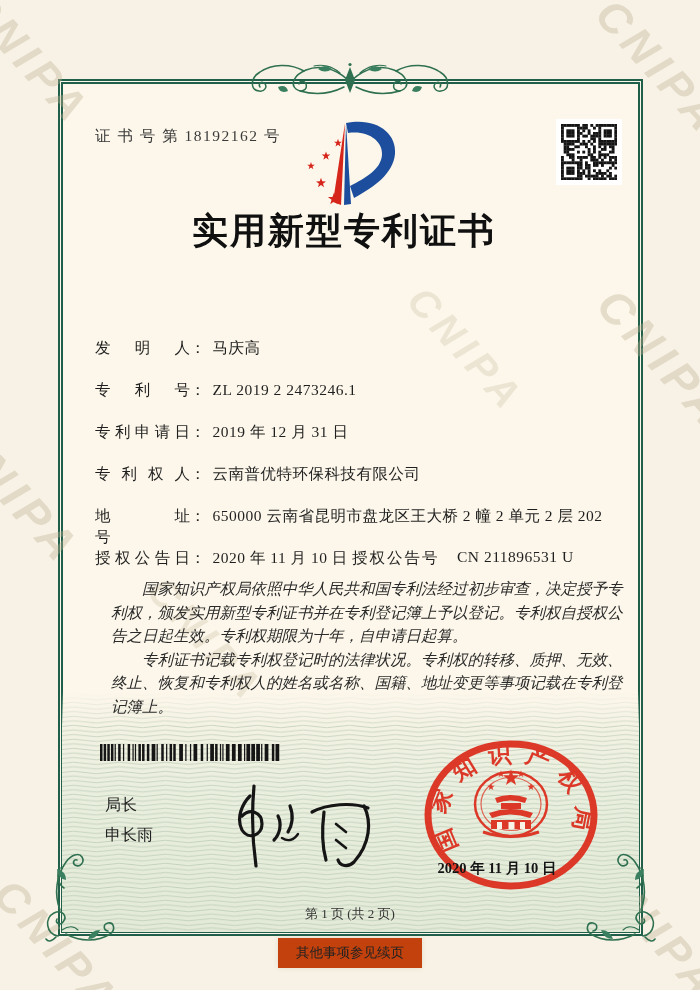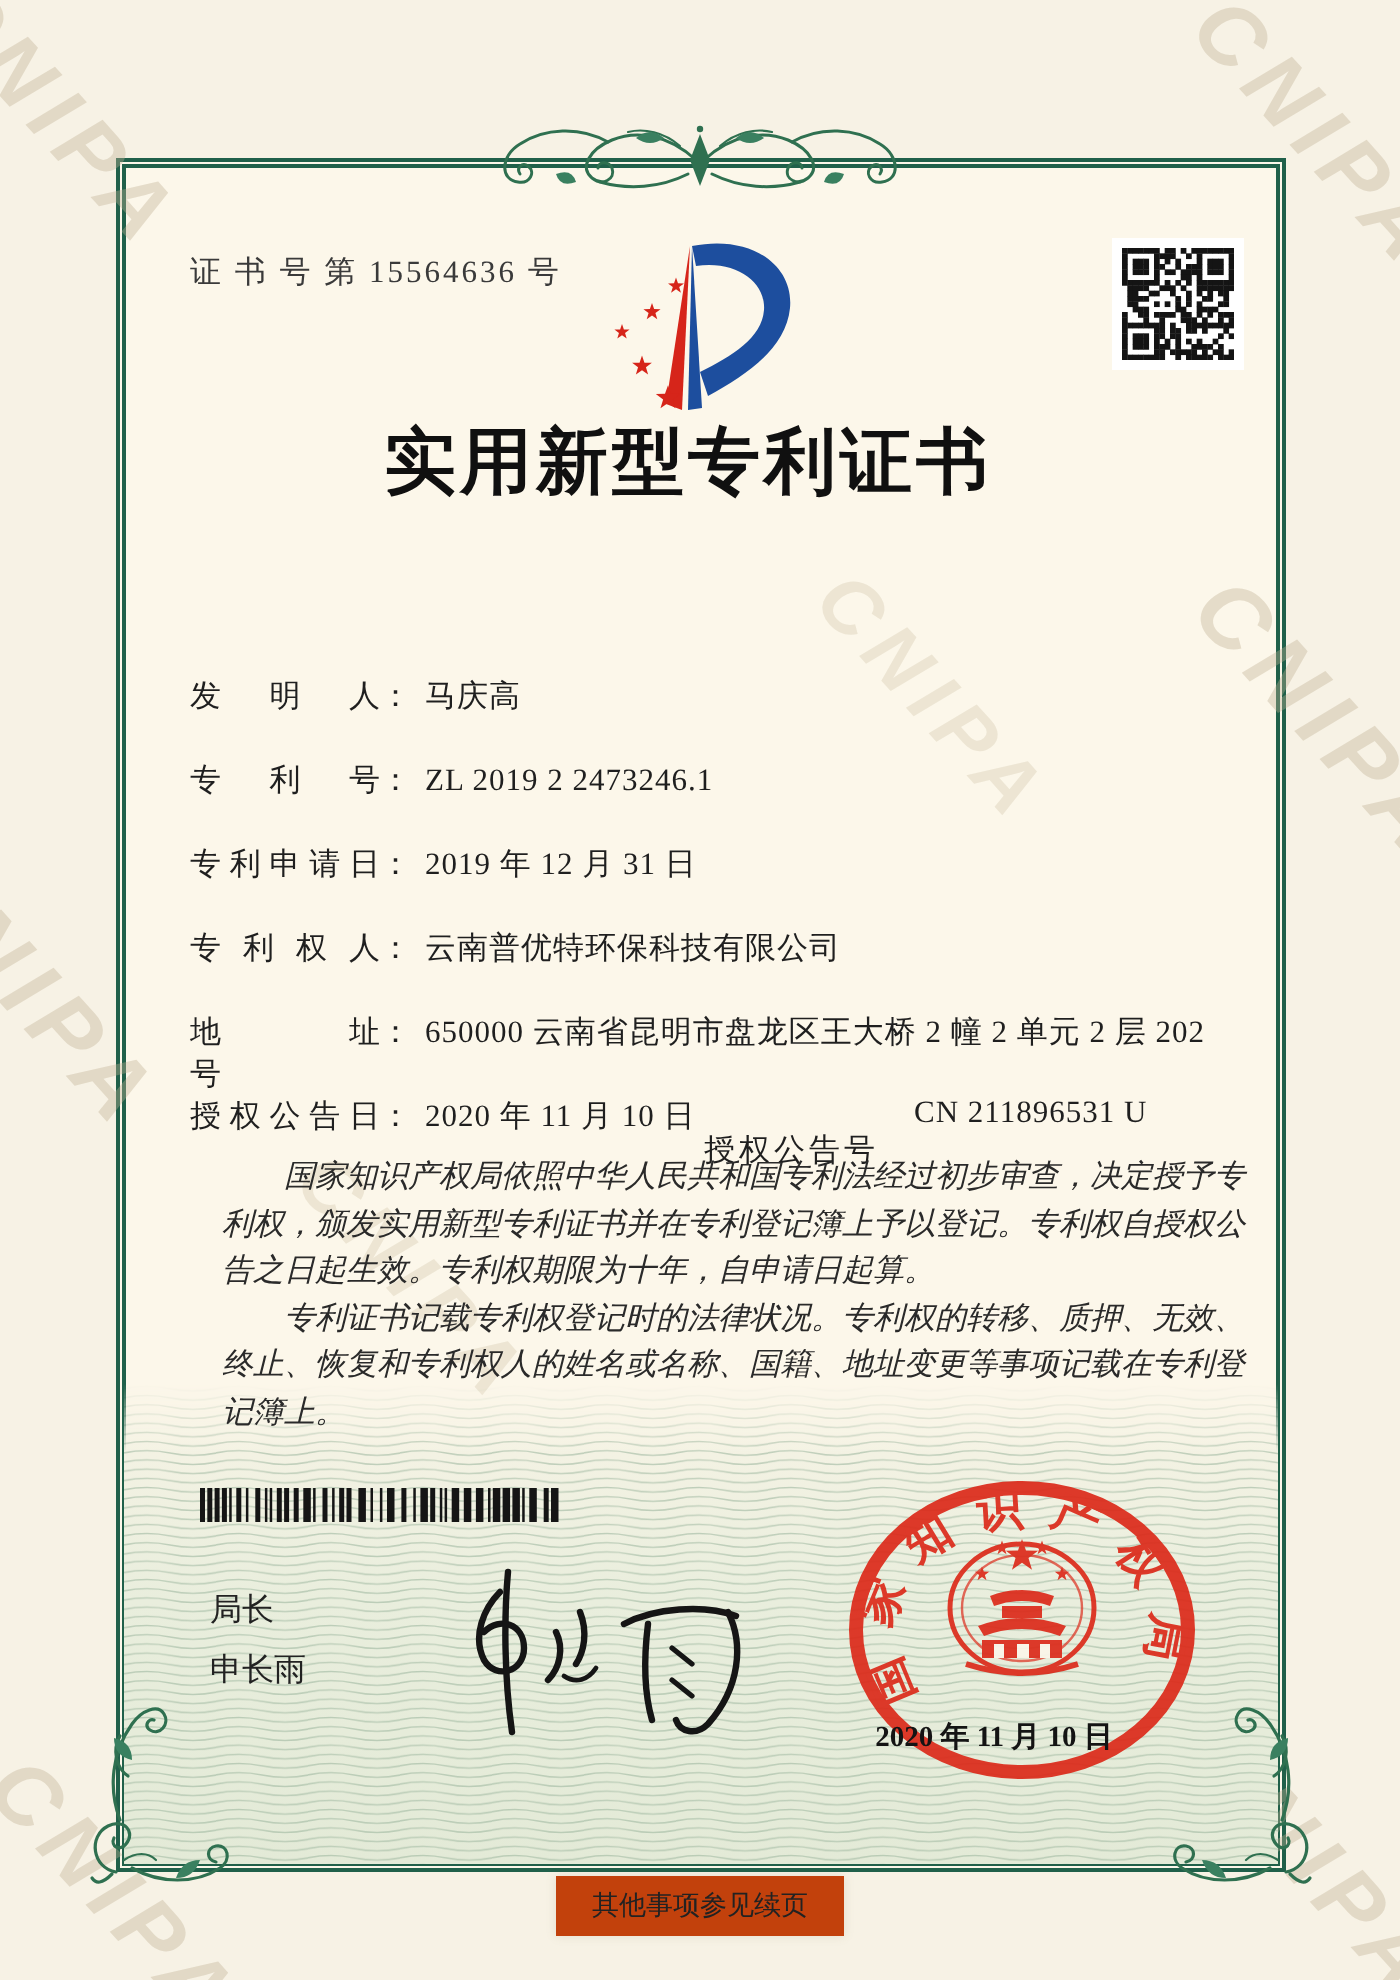--- a/index.html
+++ b/index.html
@@ -23,21 +23,21 @@
   
   .cert-no{left:95px;top:126px;font-size:15.5px;letter-spacing:1.5px;color:#3a3a3a;}
   .title{left:0;right:12px;top:207px;text-align:center;font-size:36px;font-weight:700;
          letter-spacing:2px;color:#101010;}
   .qrbox{left:556px;top:119px;background:#fff;padding:5px;line-height:0;}
   
   .frow{position:absolute;left:95px;width:520px;font-size:15.5px;color:#1f1f1f;z-index:2;}
   .flabel{display:inline-block;width:95px;text-align:justify;text-align-last:justify;vertical-align:top;}
   .fcolon{display:inline-block;}
   .fvalue{margin-left:7px;letter-spacing:.5px;}
-  .flabel2{position:absolute;left:257px;letter-spacing:2px;margin-top:17px;}
+  .flabel2{position:absolute;left:257px;letter-spacing:2px;}
   .fvalue2{position:absolute;left:362px;letter-spacing:.5px;}
   
   .bodytext{left:95px;top:577px;width:518px;font-size:15.5px;line-height:23.5px;
             font-style:italic;color:#2a2a2a;margin-left:16px;}
   .bodytext p{margin:0;text-indent:2em;}
   
   .barcode{left:100px;top:744px;line-height:0;}
   .sig-title{left:105px;top:795px;font-size:16px;color:#222;
              font-family:"Liberation Sans","DejaVu Sans",sans-serif;}
   .sig-name{left:105px;top:825px;font-size:16px;color:#222;
@@ -108,21 +108,21 @@
         <path d="M18,88 C24,84 30,84 34,88" stroke-width="1.1"></path>
       </g>
     </svg>
   </div>
   <div class="abs corner" style="left:579px;top:842px;">
     <svg width="78" height="102" viewBox="0 0 78 102">
       <use href="#corng" transform="translate(78,0) scale(-1,1)"></use>
     </svg>
   </div>
 
-  <div class="abs cert-no z2">证 书 号 第 15564636 号</div>
+  <div class="abs cert-no z2">证 书 号 第 18192162 号</div>
 
   <div class="abs z2" style="left:298px;top:117px;line-height:0;">
     <svg width="102" height="92" viewBox="0 0 102 92">
       <defs>
         <path id="st5" d="M0,-10 L2.35,-3.24 L9.51,-3.09 L3.8,1.24 L5.88,8.09 L0,4 L-5.88,8.09 L-3.8,1.24 L-9.51,-3.09 L-2.35,-3.24 Z"></path>
       </defs>
       <path d="M48,6 C78,0 99,16 97,37 C95,57 76,70 56,81 L52,69 C68,61 83,52 84,38 C85,24 70,13 50,16 Z" fill="#1d4e9e"></path>
       <path d="M48,6 L53,87 L46,88 Z" fill="#1d4e9e"></path>
       <path d="M47,6 L43,88 L35,85 Z" fill="#d6251a"></path>
       <use href="#st5" transform="translate(13,49) scale(0.40)" fill="#d6251a"></use>
@@ -509,15 +509,16 @@
           <rect x="74" y="82" width="5" height="7" fill="#fbf6ea"></rect>
           <rect x="85.5" y="82" width="6" height="7" fill="#fbf6ea"></rect>
           <rect x="97" y="82" width="5" height="7" fill="#fbf6ea"></rect>
           <path d="M60,92 Q88,101 116,92" fill="none" stroke="#dc2a1a" stroke-width="3"></path>
         </g>
       </g>
     </svg>
   </div>
   <div class="abs seal-date">2020 年 11 月 10 日</div>
 
+  <div class="abs page-info z2">第 1 页 (共 2 页)</div>
   <div class="abs footer-note z2">其他事项参见续页</div>
 
 </div>
 
 </body></html>

